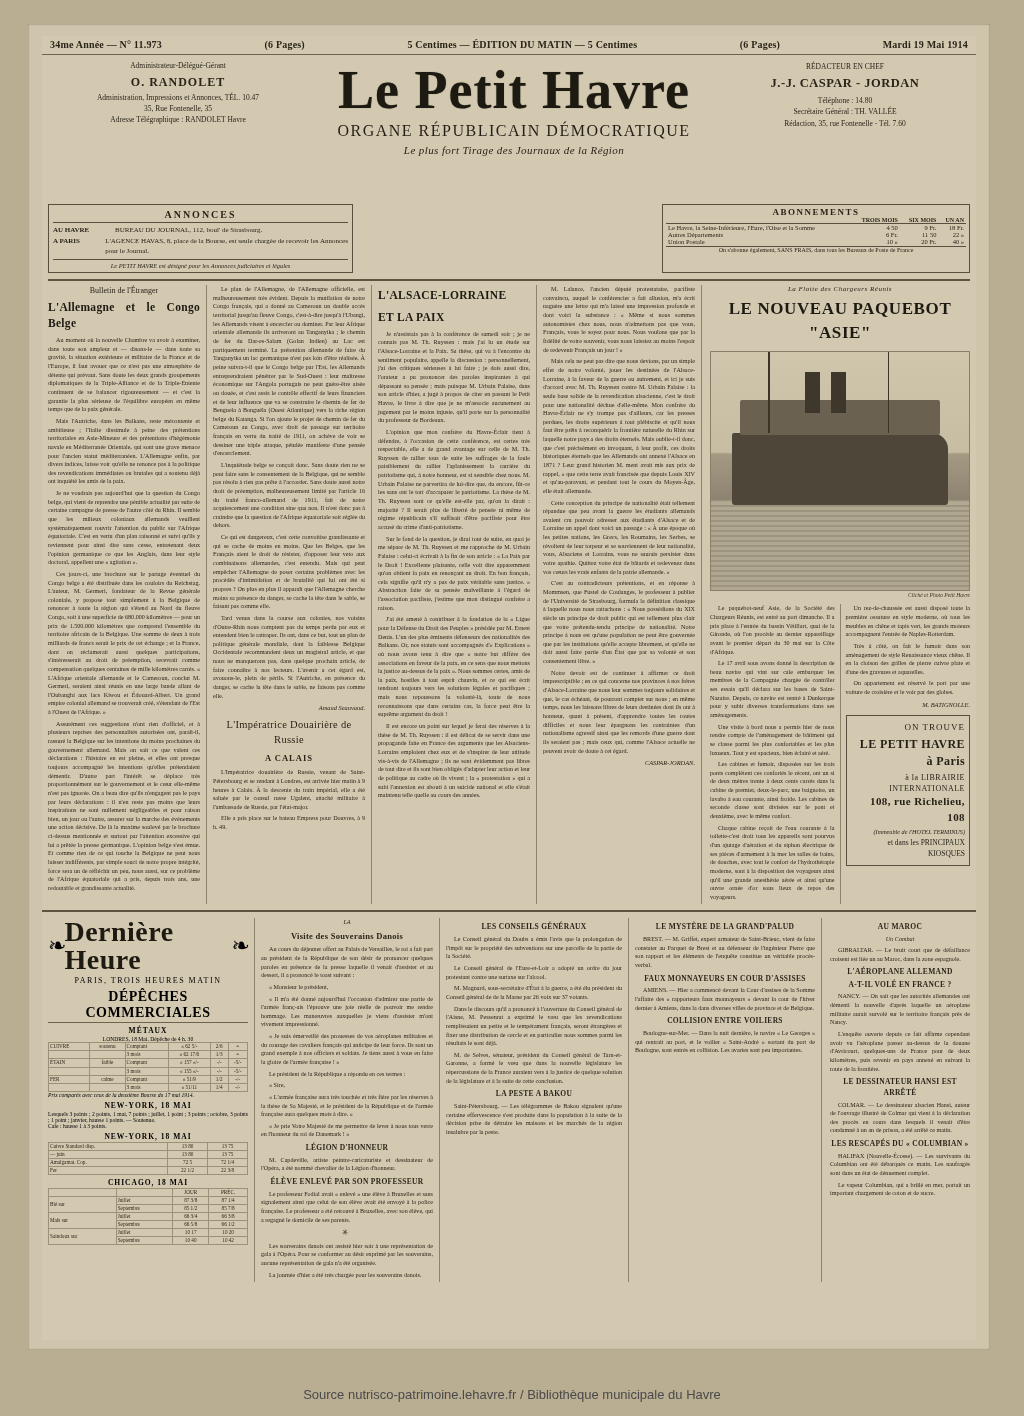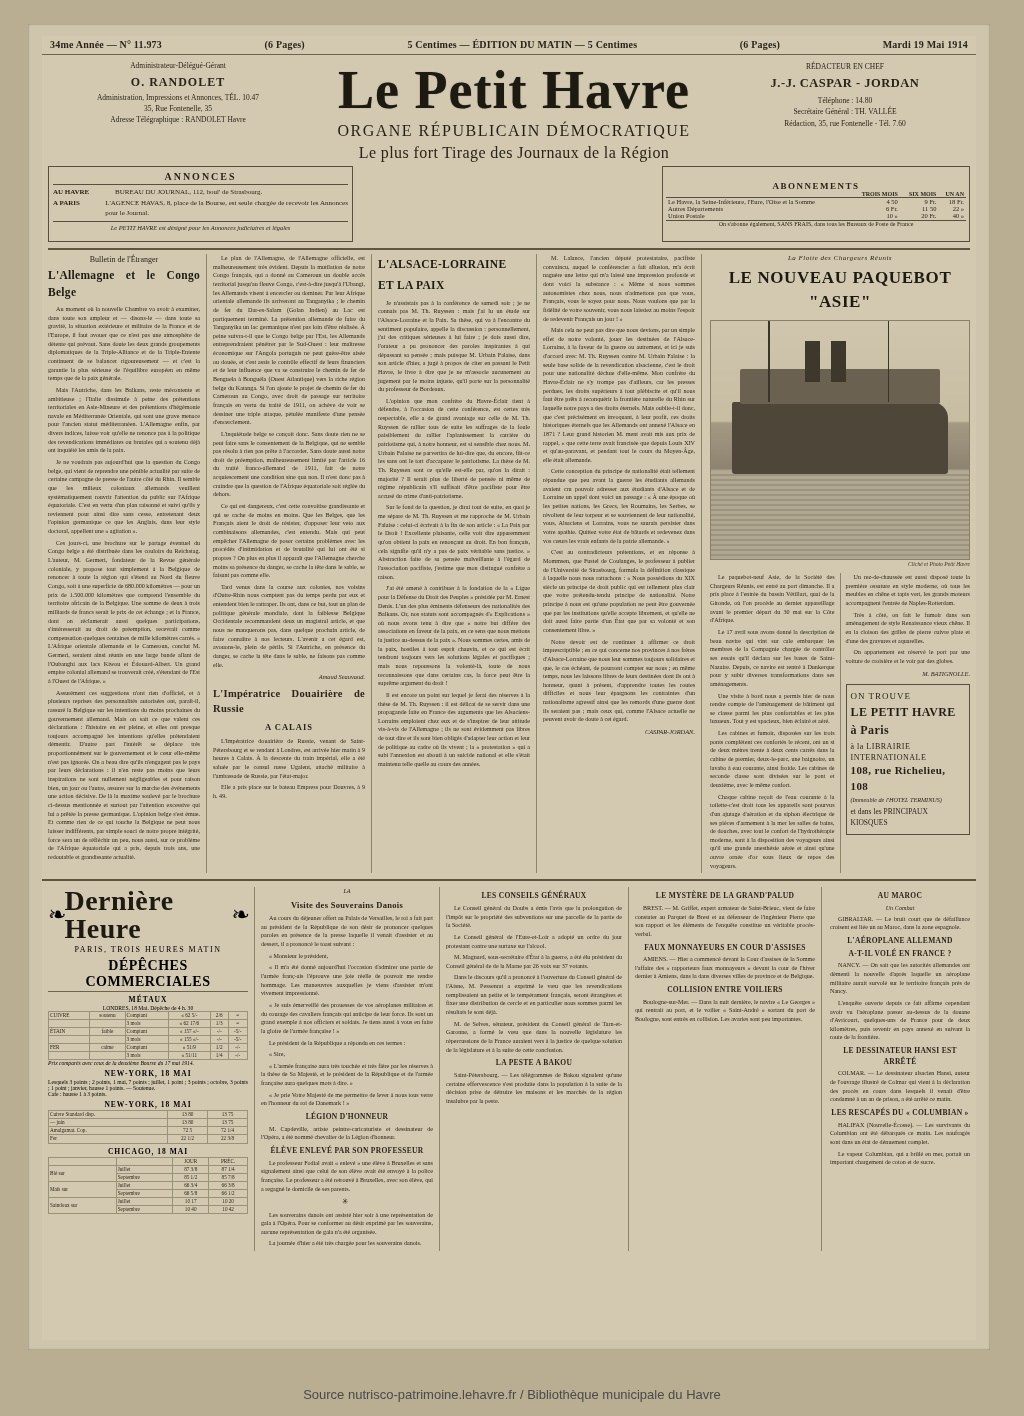--- a/index.html
+++ b/index.html
@@ -33,48 +33,48 @@
   .mh-center{flex:1;text-align:center;}
   .mh-right{width:250px;font-size:7.5px;line-height:1.5;text-align:center;color:#2a2419;}
   .mh-right .chief{font-size:12.5px;font-weight:bold;letter-spacing:.5px;margin:2px 0;}
   .title{
     font-family:"Liberation Serif", serif;
     font-size:54px;font-weight:bold;letter-spacing:1px;
     color:#1d1a12;line-height:1.02;margin:2px 0 4px 0;
     text-shadow:0 0 1px rgba(60,50,30,.5);
   }
   .subtitle{font-size:16px;letter-spacing:1.5px;color:#241f16;margin-bottom:4px;}
-  .tagline{font-size:16px;color:#2a2419;letter-spacing:.4px;}
-  .mh-boxes{display:flex;justify-content:space-between;padding:2px 6px 4px 6px;}
+  .tagline{font-size:11px;font-style:italic;color:#2a2419;letter-spacing:.4px;}
+  .mh-boxes{display:flex;justify-content:space-between;padding:2px 6px 4px 6px;margin-top:44px;}
   .box{border:1px solid #57503f;font-size:7px;color:#2a2419;}
   .box-annonces{width:295px;padding:2px 4px;line-height:1.5;}
   .box-annonces .bt{text-align:center;font-size:10px;font-weight:bold;letter-spacing:2px;border-bottom:1px solid #57503f;margin-bottom:2px;}
   .box-annonces .row{display:flex;}
   .box-annonces .row b{width:62px;}
   .box-annonces .note{border-top:1px solid #57503f;margin-top:2px;padding-top:1px;text-align:center;font-style:italic;font-size:6.4px;}
-  .box-abo{width:300px;padding:14px 3px;}
+  .box-abo{width:300px;padding:2px 3px;}
   .box-abo .bt{text-align:center;font-size:9px;font-weight:bold;letter-spacing:1.5px;}
   .box-abo table{width:100%;border-collapse:collapse;font-size:6.5px;}
   .box-abo td{padding:0 2px;white-space:nowrap;}
   .box-abo td.r{text-align:right;}
   .box-abo .hdr td{font-weight:bold;font-size:6px;border-bottom:1px solid #57503f;}
   .box-abo .foot{border-top:1px solid #57503f;text-align:center;font-size:6px;margin-top:1px;}
   .rule{height:2px;background:#5d553f;margin:2px 6px 0 6px;}
   
   .body-wrap{display:flex;padding:4px 6px 0 6px;}
   .col{font-size:6.1px;line-height:1.42;color:#2b2519;text-align:justify;}
   .col p{margin:0 0 3px 0;text-indent:8px;}
   .c1{width:152px;padding-right:6px;border-right:1px solid #8d846c;}
   .c2{width:152px;padding:0 6px;border-right:1px solid #8d846c;}
   .c3{width:152px;padding:0 6px;border-right:1px solid #8d846c;}
   .c4{width:152px;padding:0 6px;border-right:1px solid #8d846c;}
   .c5{flex:1;padding-left:8px;}
   .hd-ital{text-align:center;font-size:8px;margin:0 0 2px 0;color:#241f16;}
   .hd1{font-size:11.5px;font-weight:bold;margin:2px 0 5px 0;letter-spacing:.3px;color:#1d1a12;}
-  .hd2{font-size:10.5px;font-weight:bold;margin:6px 0 4px 0;letter-spacing:.3px;}
+  .hd2{text-align:center;font-size:10.5px;font-weight:normal;margin:6px 0 4px 0;letter-spacing:.3px;}
   .hd-sm{text-align:center;font-size:8.5px;font-weight:bold;margin:2px 0 4px 0;letter-spacing:1px;}
   .sig{text-align:right;font-style:italic;font-size:6.4px;margin-top:2px;}
   .sep-star{text-align:center;font-size:8px;margin:3px 0;letter-spacing:4px;}
   .photo-title{
     text-align:center;font-size:7px;font-style:italic;letter-spacing:.5px;margin-bottom:2px;color:#2a2419;
   }
   .photo-head{
     text-align:center;font-size:17px;font-weight:bold;letter-spacing:.6px;margin:2px 0 6px 0;color:#1d1a12;
   }
   .photo{
@@ -93,21 +93,21 @@
   .funnel{position:absolute;top:-86%;width:7%;height:58%;background:#3e382c;}
   .f1{left:34%;}
   .f2{left:46%;}
   .mast{position:absolute;top:-150%;width:1.5px;height:150%;background:#3a3429;}
   .m1{left:17%;}
   .m2{left:72%;}
   .sea{position:absolute;left:0;right:0;top:64%;height:36%;
     background:repeating-linear-gradient(180deg,#9d9480 0px,#9d9480 2px,#b0a791 2px,#b0a791 5px);}
   .photo-credit{text-align:right;font-size:5.6px;font-style:italic;margin-top:1px;color:#3a3326;}
   .adbox{
-    border:1px solid #57503f;margin-top:6px;padding:5px 4px;text-align:left;color:#241f16;
+    border:1px solid #57503f;margin-top:6px;padding:5px 4px;text-align:right;color:#241f16;
   }
   .adbox .l1{font-size:9px;letter-spacing:1px;}
   .adbox .l2{font-size:12px;font-weight:bold;letter-spacing:.4px;margin:2px 0;}
   .adbox .l3{font-size:8px;letter-spacing:.5px;}
   .adbox .l4{font-size:11px;font-weight:bold;letter-spacing:.4px;}
   .adbox .l5{font-size:6.2px;font-style:italic;margin-top:2px;}
   .adbox .l6{font-size:7.5px;margin-top:2px;}
   
   .lower{display:flex;padding:6px 6px 0 6px;border-top:2px solid #5d553f;margin-top:6px;}
   .dh-col{width:200px;padding-right:6px;border-right:1px solid #8d846c;}

